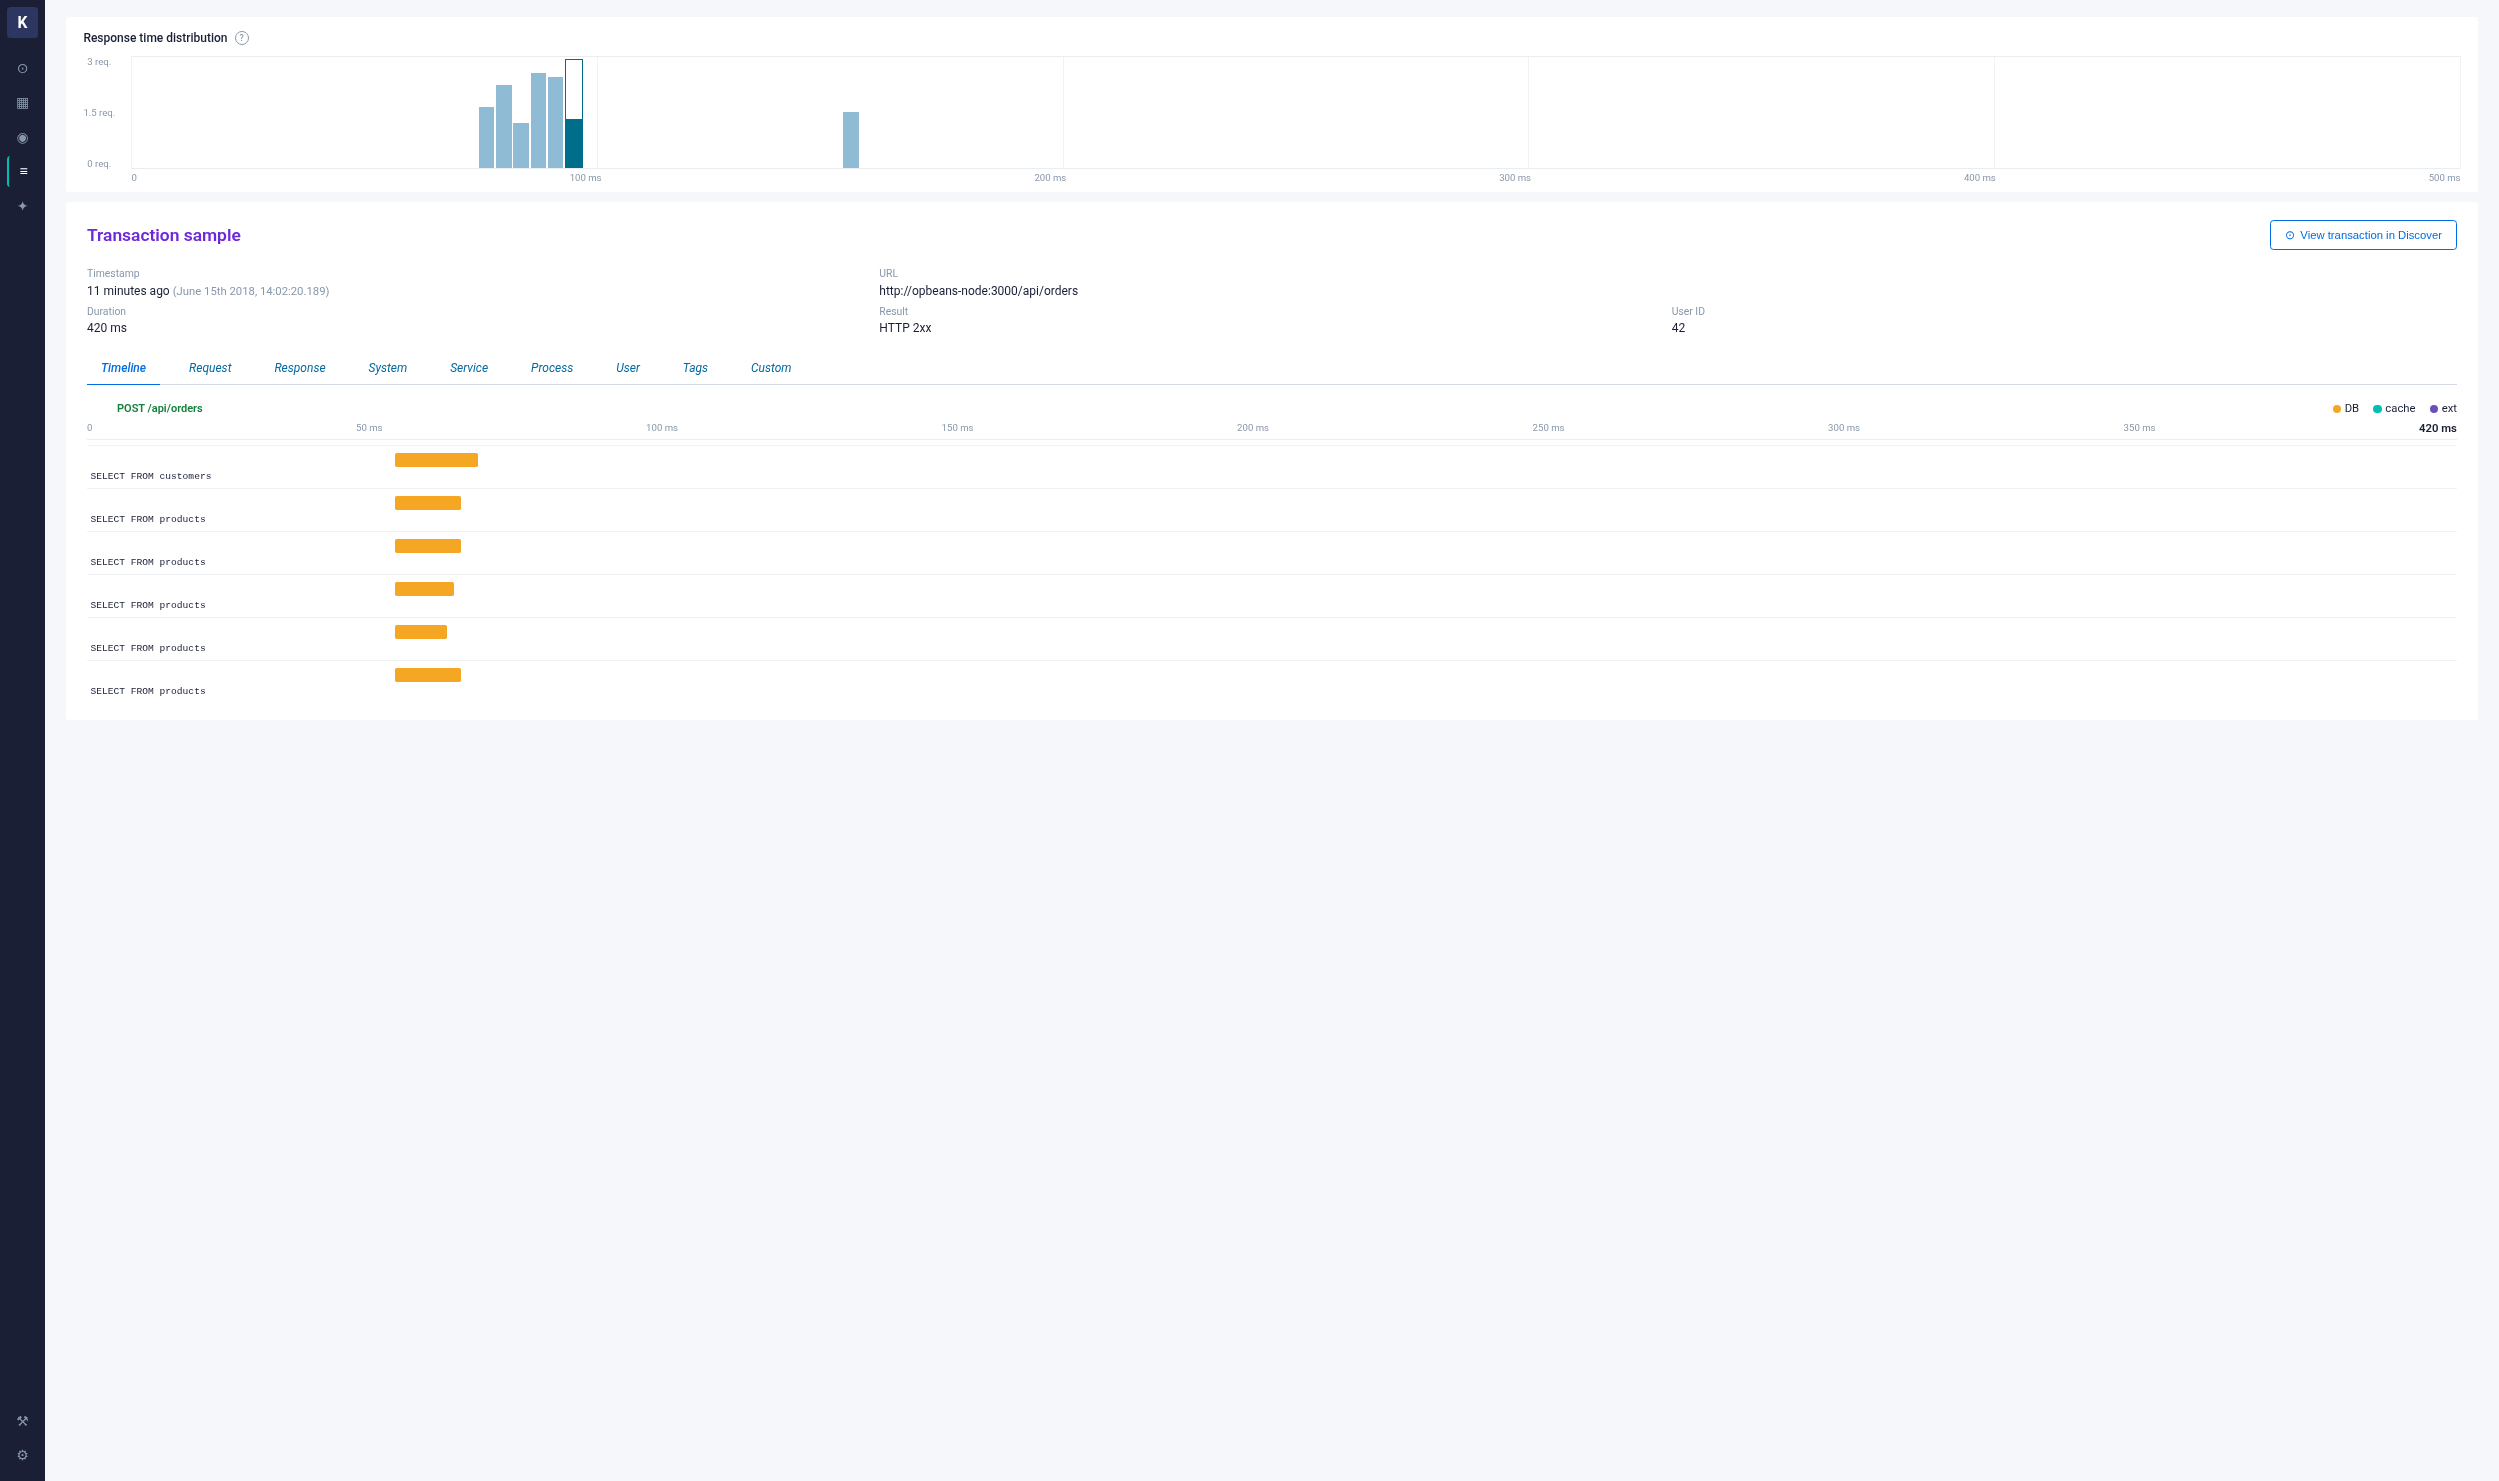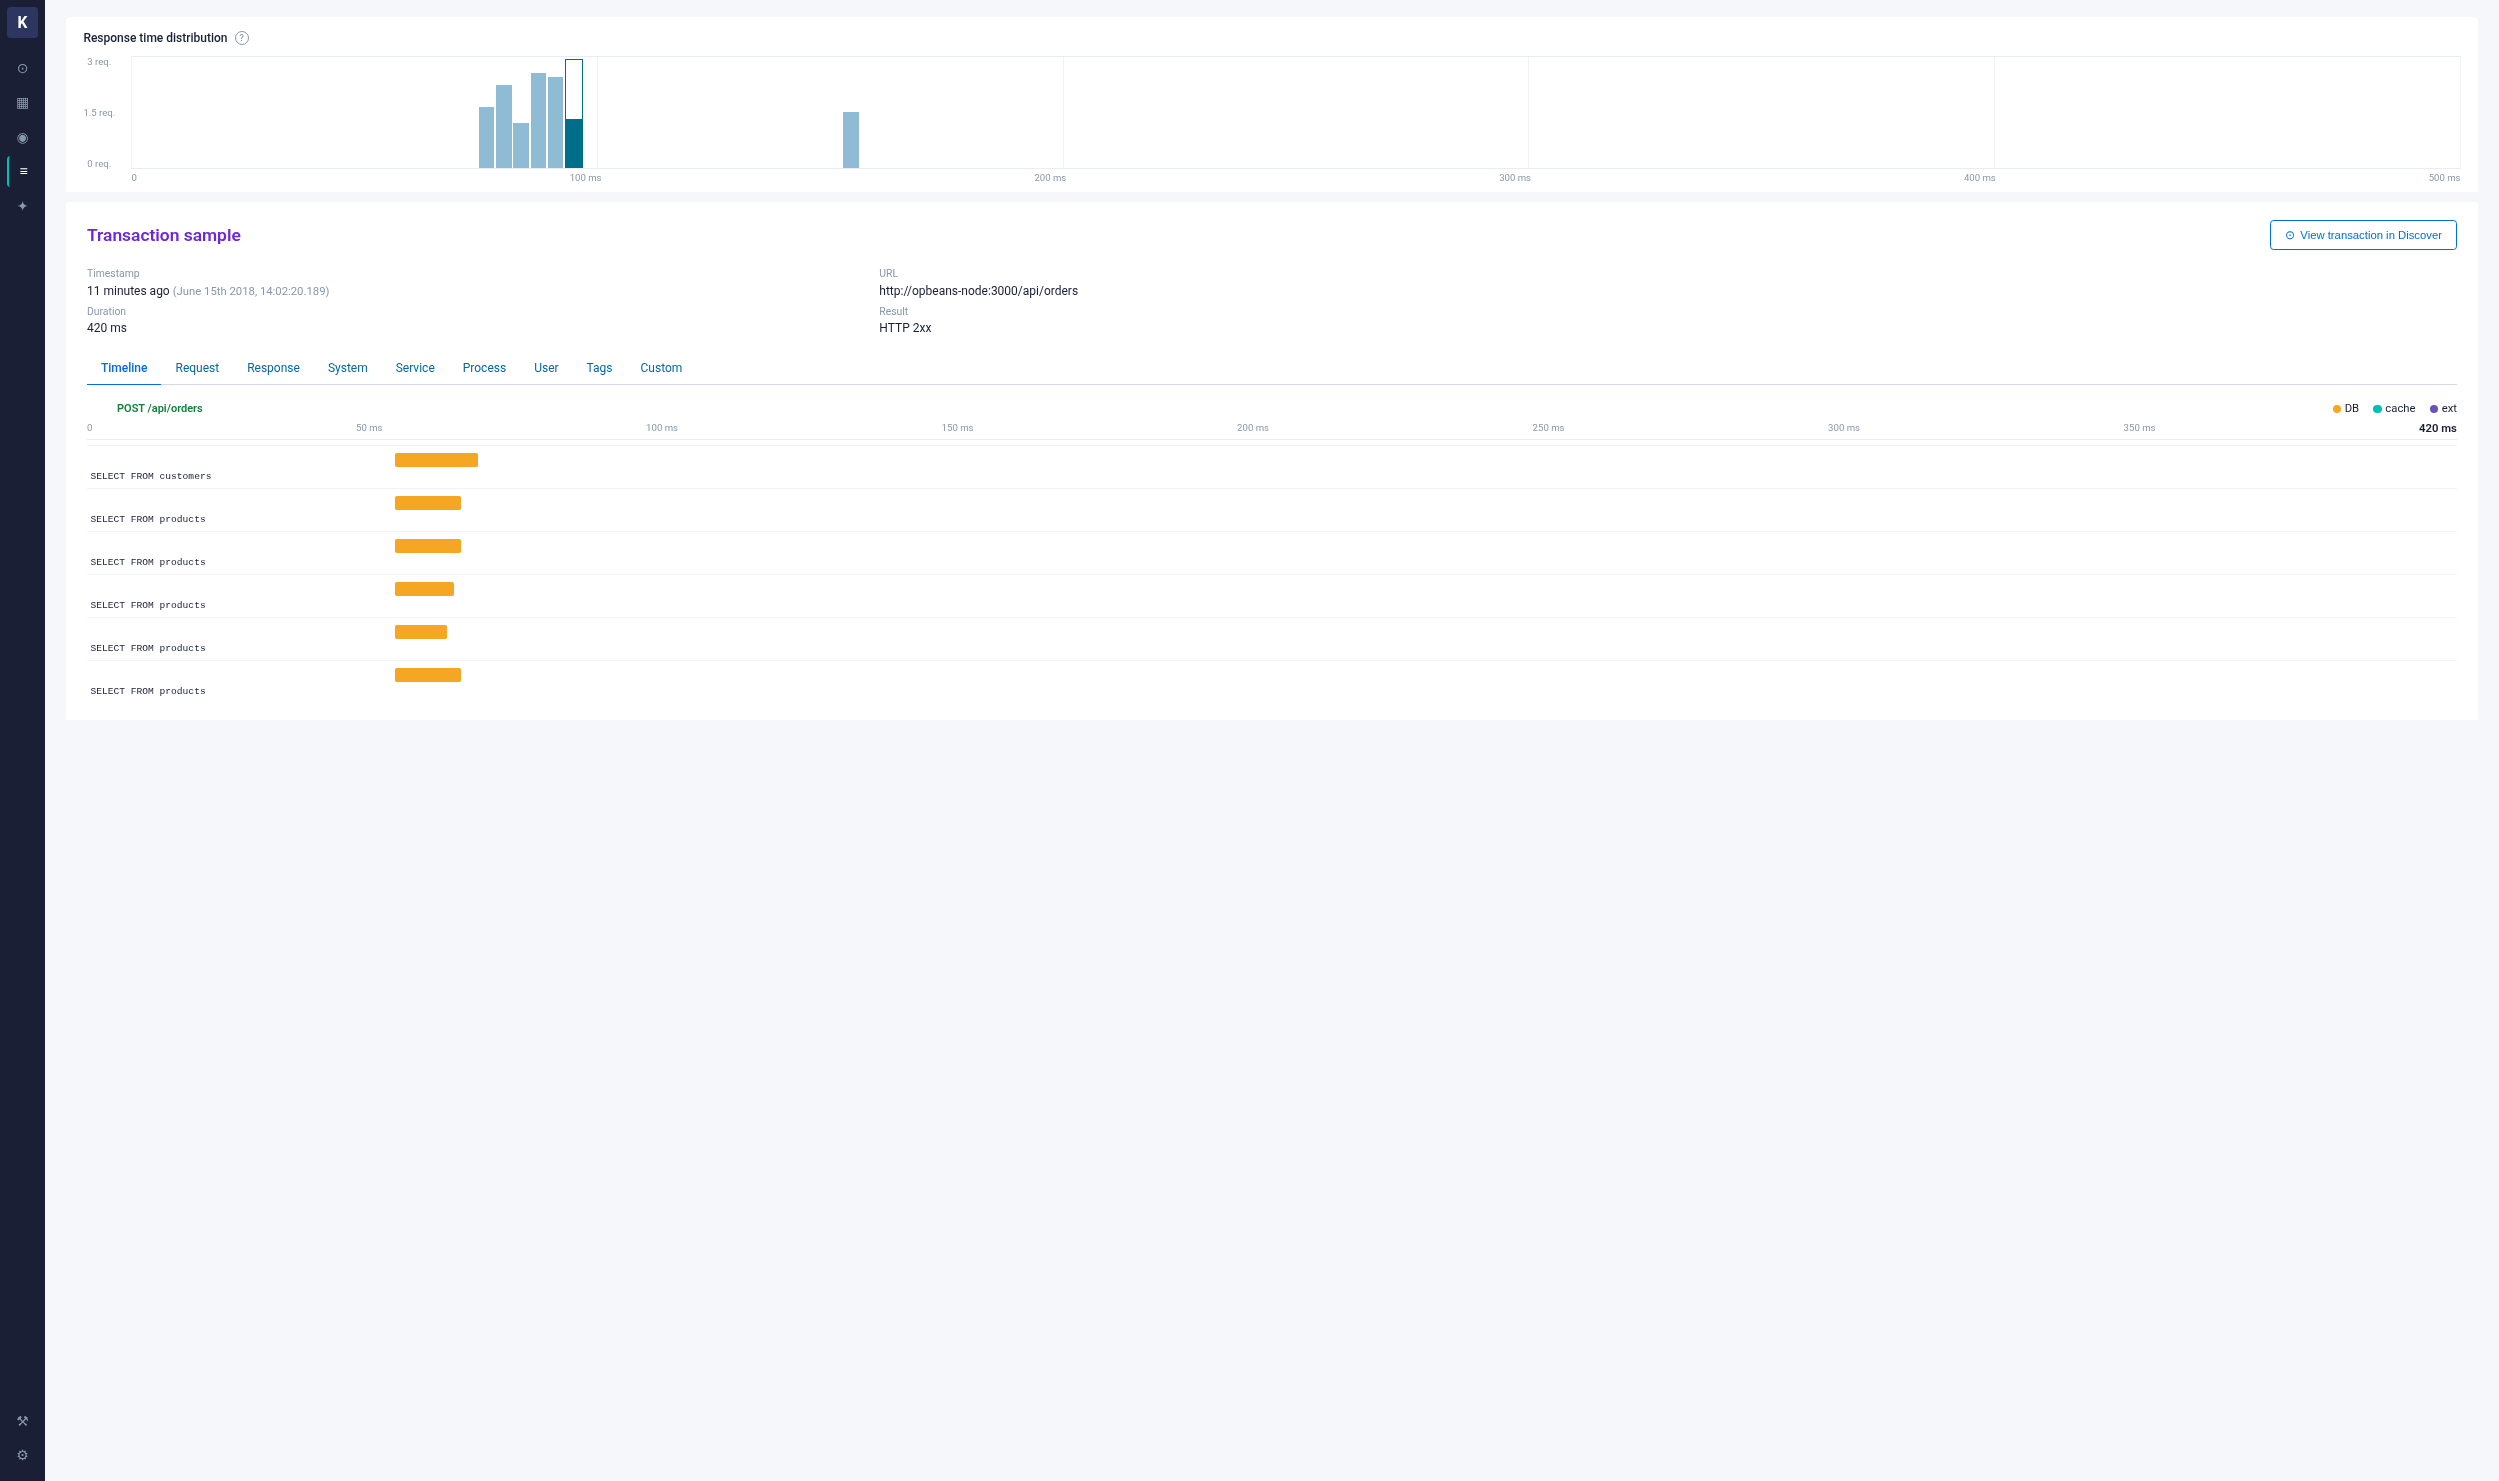--- a/index.html
+++ b/index.html
@@ -107,23 +107,24 @@
       margin-bottom: 17.4px;
     }
     .meta-item { display: flex; flex-direction: column; gap: 3.5px; }
     .meta-label { font-size: 10.4px; color: #8898aa; }
     .meta-value { font-size: 12px; color: #1a1f36; }
     .meta-value .timestamp-detail { color: #8898aa; font-size: 11.3px; }
 
     
     .tabs {
       display: flex;
-      gap: 0;
+      gap: 15px;
       border-bottom: 0.9px solid #d3dae6;
       margin-bottom: 17.4px;
+      font-style: italic;
     }
     .tab {
       padding: 8.7px 14px;
       font-size: 12px;
       color: #0369a1;
       cursor: pointer;
       border-bottom: 1.7px solid transparent;
       margin-bottom: -0.9px;
     }
     .tab.active { color: #006de4; border-bottom: 1.7px solid #006de4; font-weight: 500; }
@@ -307,20 +308,24 @@
         <span class="meta-label">URL</span>
         <span class="meta-value">http://opbeans-node:3000/api/orders</span>
       </div>
       <div class="meta-item">
         <span class="meta-label">Duration</span>
         <span class="meta-value">420 ms</span>
       </div>
       <div class="meta-item">
         <span class="meta-label">Result</span>
         <span class="meta-value">HTTP 2xx</span>
+      </div>
+      <div class="meta-item">
+        <span class="meta-label">User ID</span>
+        <span class="meta-value">42</span>
       </div>
     </div>
 
     <div class="tabs">
       <div class="tab active">Timeline</div>
       <div class="tab">Request</div>
       <div class="tab">Response</div>
       <div class="tab">System</div>
       <div class="tab">Service</div>
       <div class="tab">Process</div>

